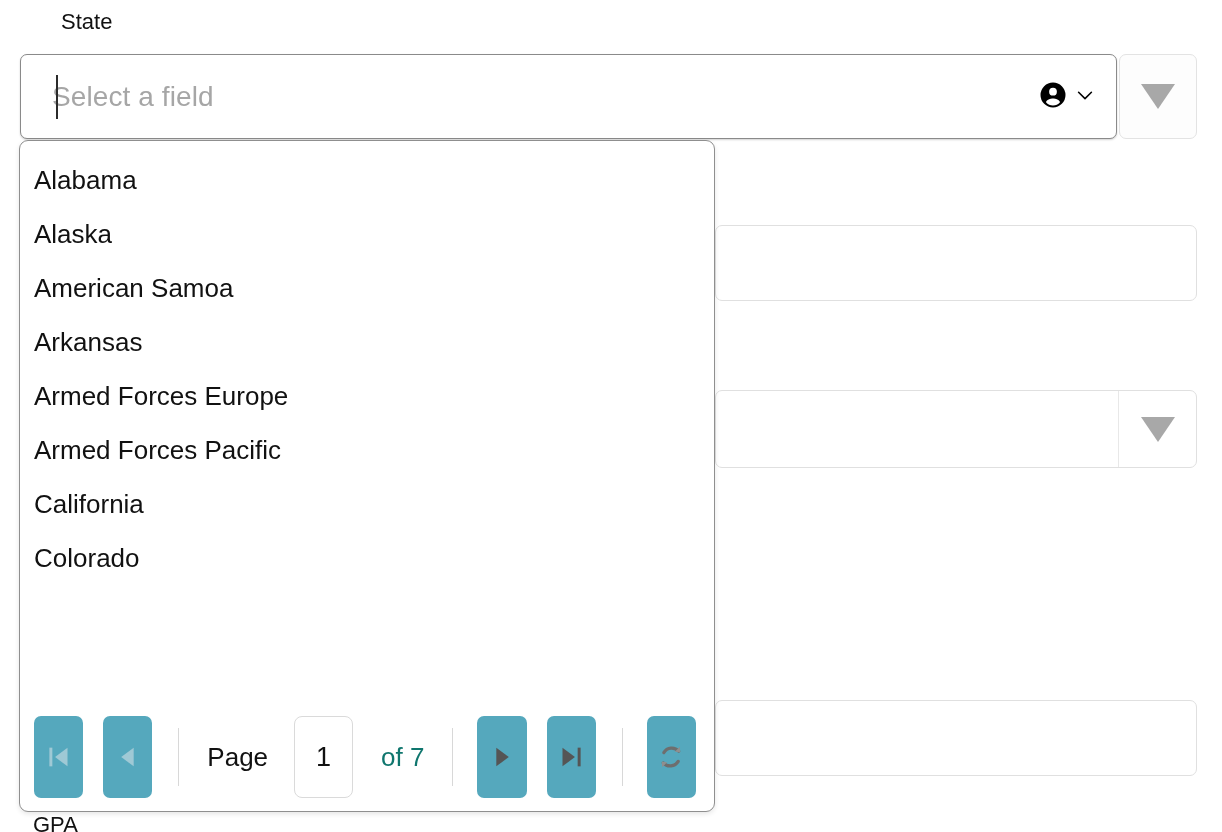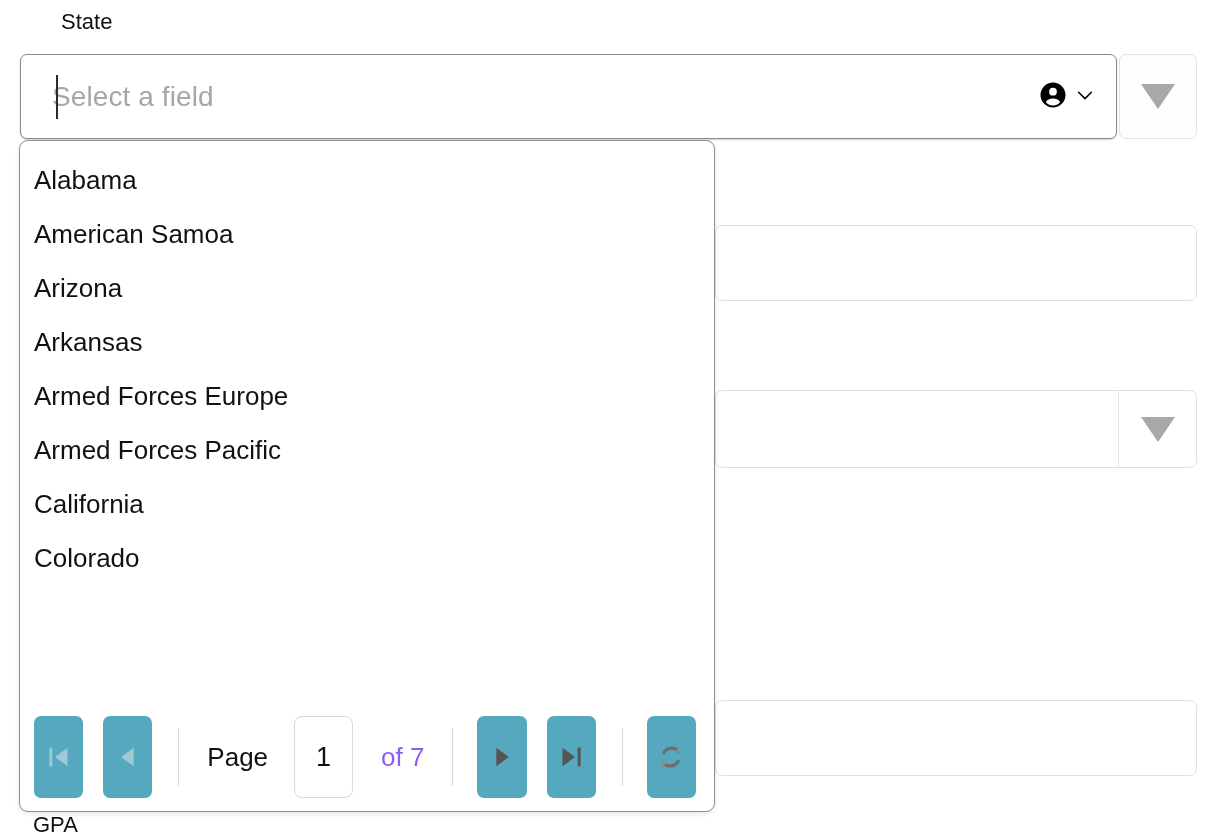--- a/index.html
+++ b/index.html
@@ -203,21 +203,21 @@
     border-radius: 8px;
     background: #ffffff;
     font-size: 27px;
     font-family: "Liberation Sans", sans-serif;
     color: #111111;
     text-align: center;
     padding: 0;
   }
   .pg-of {
     font-size: 26px;
-    color: #8b5cf6;
+    color: #0f766e;
     padding: 0 6px 0 12px;
     white-space: nowrap;
     user-select: none;
   }
 
   
   .gl { display: block; }
 </style>
 </head>
 <body>
@@ -258,22 +258,22 @@
   </div>
 
   <div class="bg-box" id="bg-box-3"></div>
 
   <div class="field-label" id="label-gpa">GPA</div>
 
   <div id="dropdown-popup">
 
     <div id="option-list">
       <div class="option-item">Alabama</div>
+      <div class="option-item">Alaska</div>
       <div class="option-item">American Samoa</div>
-      <div class="option-item">Arizona</div>
       <div class="option-item">Arkansas</div>
       <div class="option-item">Armed Forces Europe</div>
       <div class="option-item">Armed Forces Pacific</div>
       <div class="option-item">California</div>
       <div class="option-item">Colorado</div>
     </div>
 
     <div id="pager">
 
       <button class="pg-btn">

